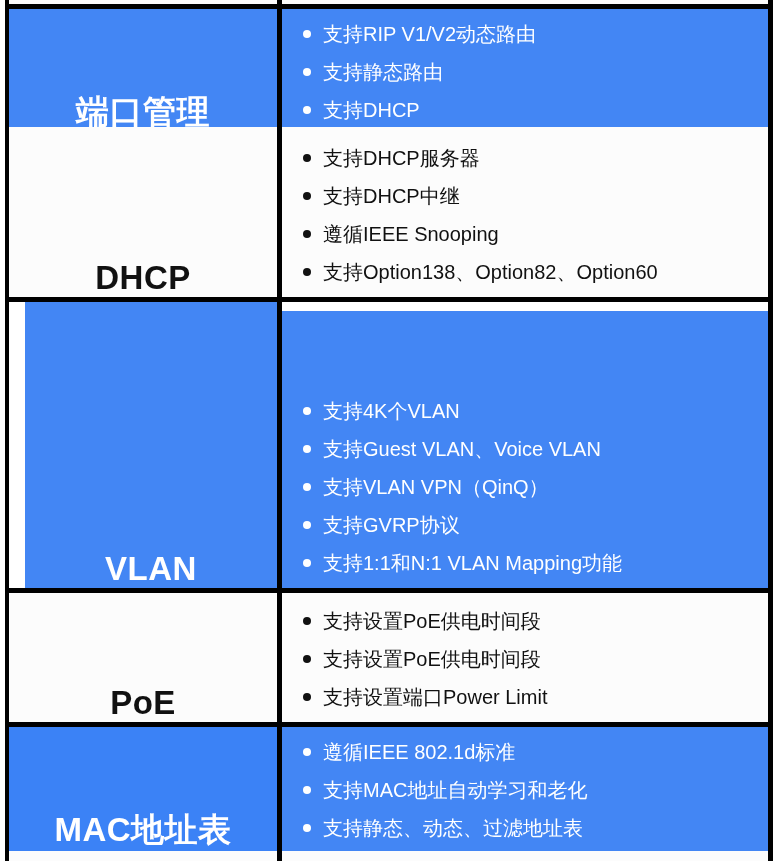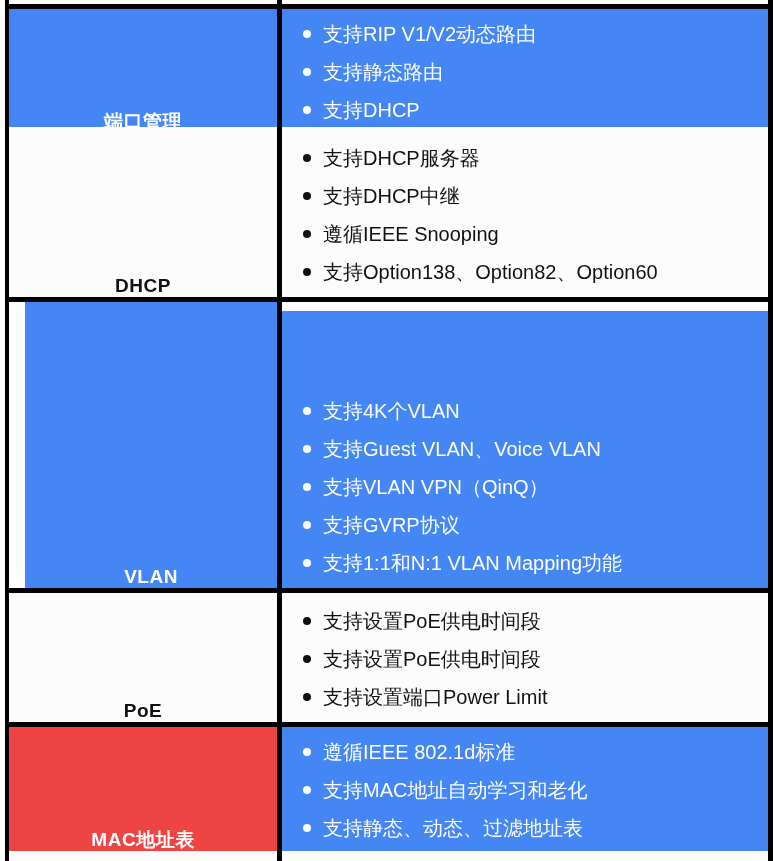--- a/index.html
+++ b/index.html
@@ -37,21 +37,21 @@
   .cell {
     display: flex;
     align-items: flex-end;
   }
   .cell.white-bg { background: #fcfcfc; color: #111111; }
   .cell.blue-bg  { color: #ffffff; }
   .label-cell {
     justify-content: center;
   }
   .label {
-    font-size: 19px;
+    font-size: 33px;
     font-weight: 700;
     letter-spacing: 0.5px;
     white-space: nowrap;
   }
   .items-cell {
     padding: 6px 10px 6px 0;
   }
   ul.items {
     list-style: none;
     width: 100%;
@@ -145,21 +145,21 @@
       <ul class="items">
               <li>支持设置PoE供电时间段</li>
               <li>支持设置PoE供电时间段</li>
               <li>支持设置端口Power Limit</li>
             </ul>
     </div>
   </div>
   <div class="hborder"></div>
 
   <div class="row" style="height: 119px;">
-    <div class="cell label-cell blue-bg" style="background: #ef4444;">
+    <div class="cell label-cell blue-bg" style="background: #3b82f6;">
       <span class="label">MAC地址表</span>
     </div>
     <div class="vdivider"></div>
     <div class="cell items-cell blue-bg" style="background: rgb(67, 134, 244);">
       <ul class="items">
               <li>遵循IEEE 802.1d标准</li>
               <li>支持MAC地址自动学习和老化</li>
               <li>支持静态、动态、过滤地址表</li>
             </ul>
     </div>

